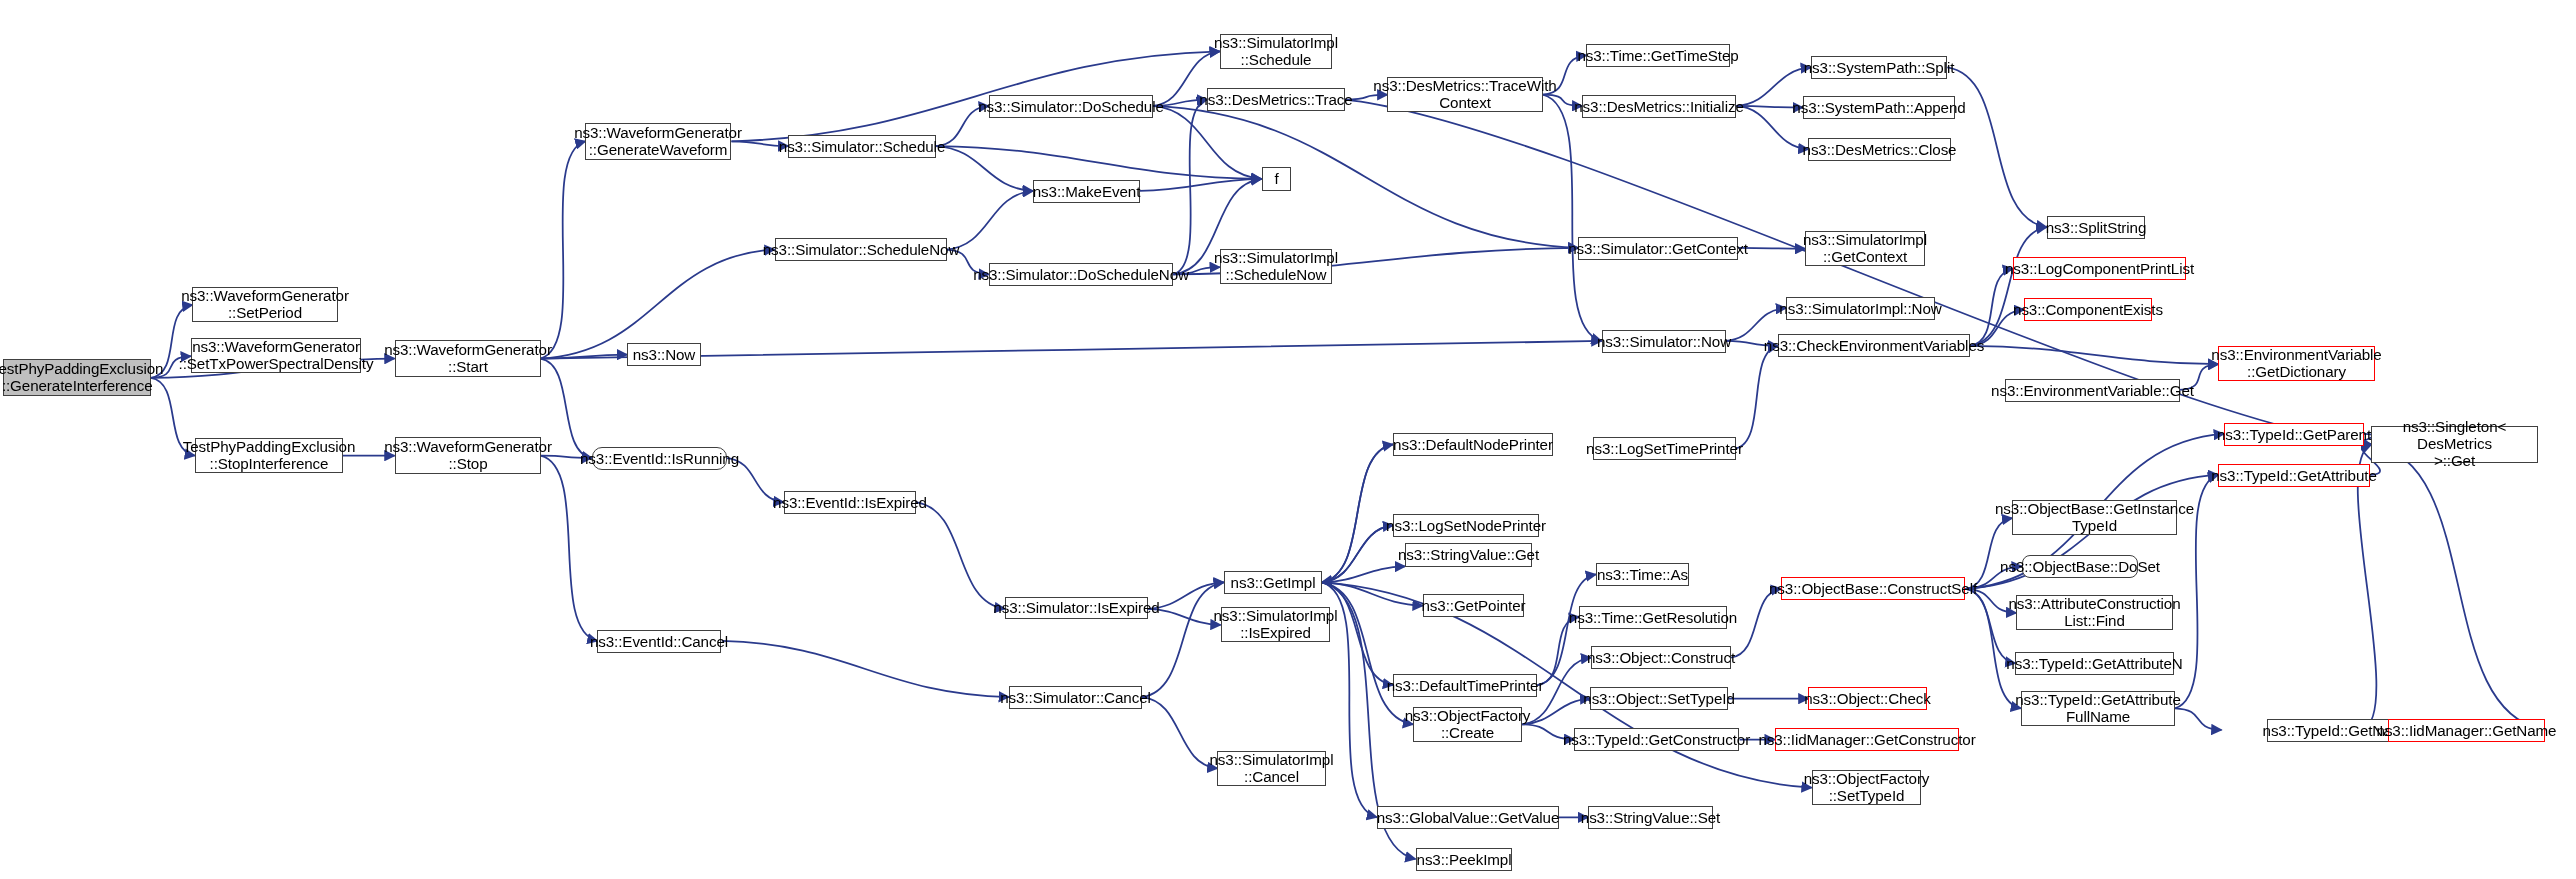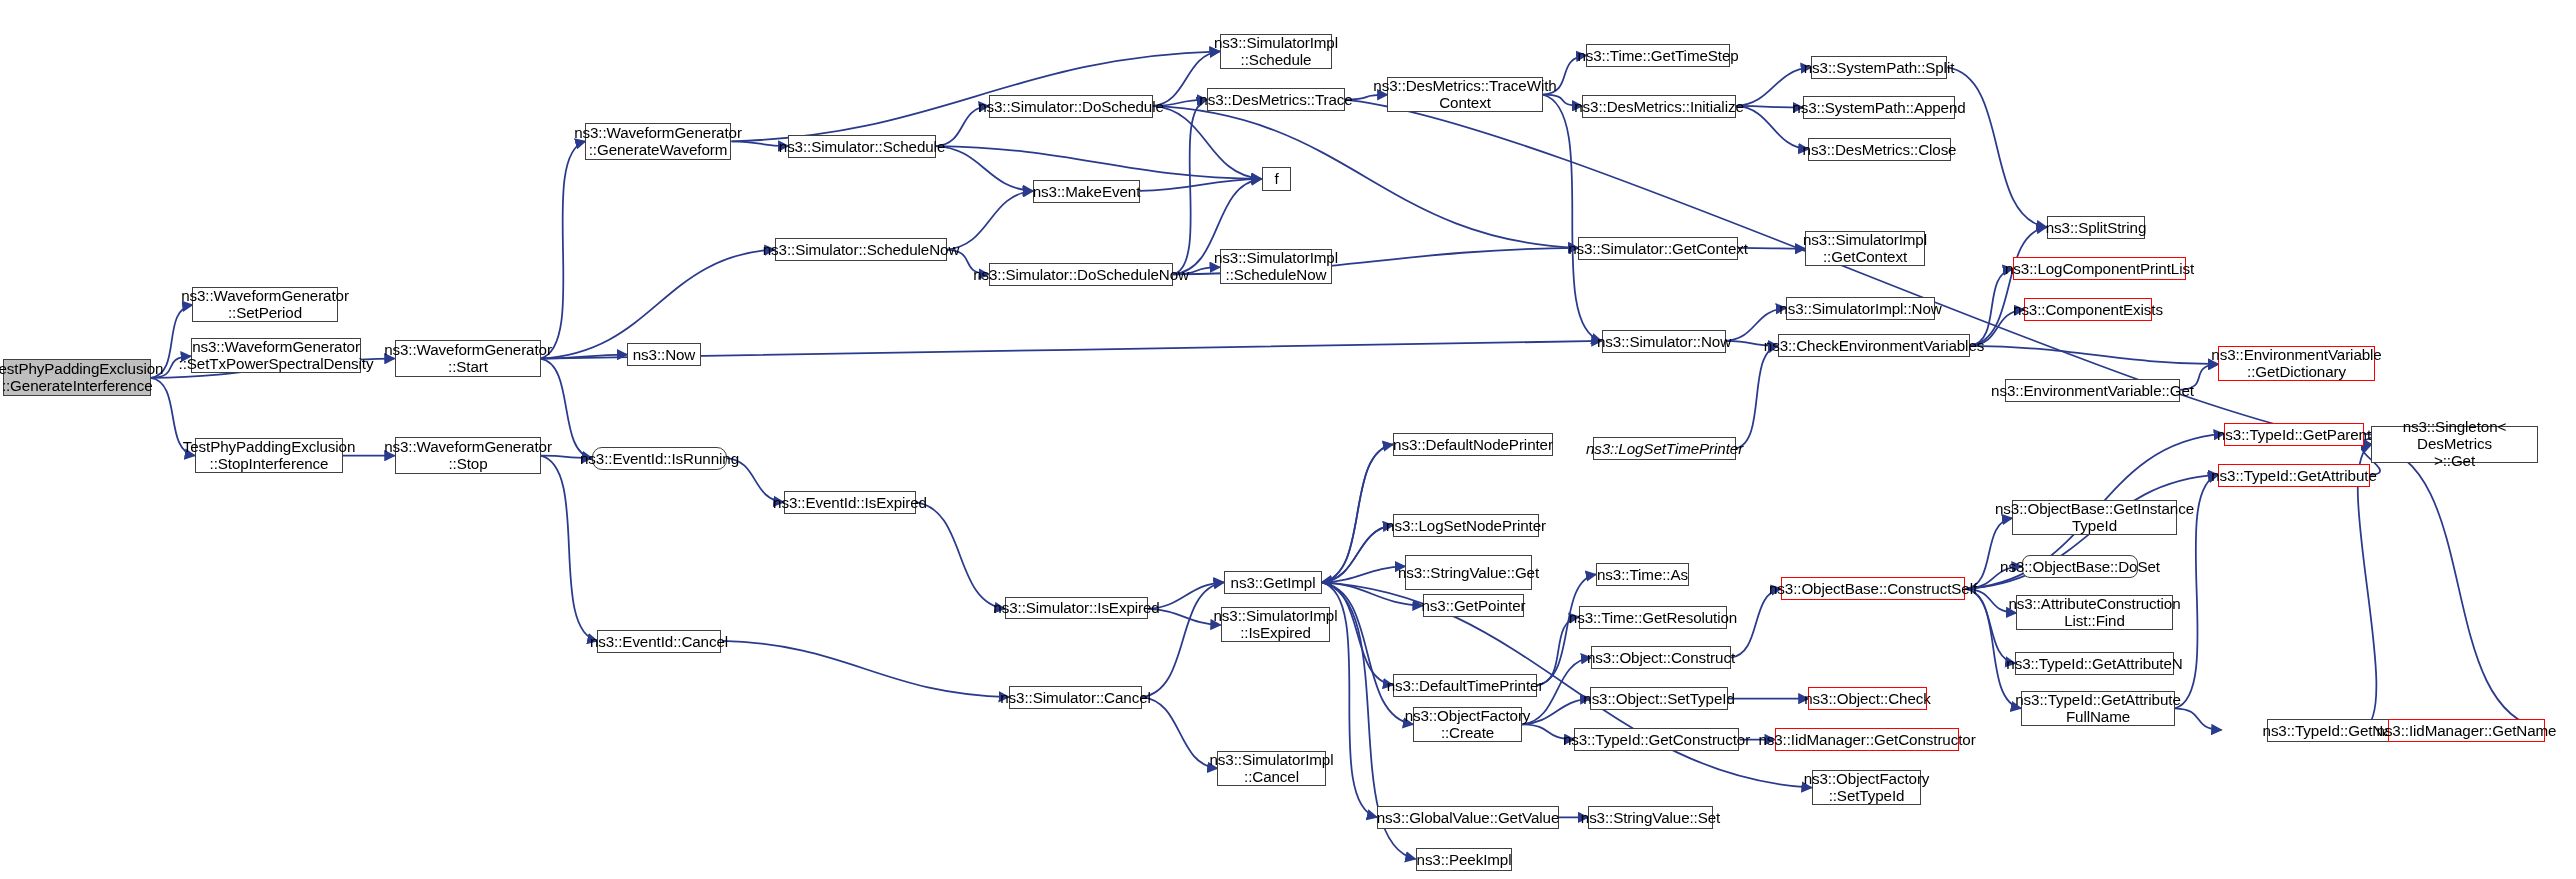--- a/index.html
+++ b/index.html
@@ -181,23 +181,23 @@
       <div class="node red" style="left: 2013px; top: 257px; width: 173px; height: 22.5px;">ns3::LogComponentPrintList</div>
       <div class="node red" style="left: 2024px; top: 298px; width: 128px; height: 22.5px;">ns3::ComponentExists</div>
       <div class="node red two" style="left: 2218px; top: 346px; width: 157px; height: 35px;">ns3::EnvironmentVariable
 ::GetDictionary</div>
       <div class="node" style="left: 2005px; top: 379px; width: 175px; height: 22.5px;">ns3::EnvironmentVariable::Get</div>
       <div class="node two" style="left: 2371px; top: 426px; width: 167px; height: 37px;">ns3::Singleton&lt; DesMetrics
 &gt;::Get</div>
       <div class="node red" style="left: 2224px; top: 423px; width: 140px; height: 22.5px;">ns3::TypeId::GetParent</div>
       <div class="node red" style="left: 2218px; top: 464px; width: 152px; height: 22.5px;">ns3::TypeId::GetAttribute</div>
       <div class="node" style="left: 1393px; top: 433px; width: 160px; height: 22.5px;">ns3::DefaultNodePrinter</div>
-      <div class="node" style="left: 1593px; top: 437px; width: 143px; height: 22.5px; font-style: italic;">ns3::LogSetTimePrinter</div>
+      <div class="node" style="left: 1593px; top: 437px; width: 143px; height: 22.5px;">ns3::LogSetTimePrinter</div>
       <div class="node" style="left: 1393px; top: 514px; width: 146px; height: 22.5px;">ns3::LogSetNodePrinter</div>
-      <div class="node" style="left: 1405px; top: 555px; width: 127px; height: 35px;">ns3::StringValue::Get</div>
+      <div class="node" style="left: 1405px; top: 543px; width: 127px; height: 24px;">ns3::StringValue::Get</div>
       <div class="node" style="left: 1423px; top: 594px; width: 101px; height: 22.5px;">ns3::GetPointer</div>
       <div class="node" style="left: 1224px; top: 571px; width: 98px; height: 22.5px;">ns3::GetImpl</div>
       <div class="node" style="left: 1005px; top: 597px; width: 143px; height: 22px;">ns3::Simulator::IsExpired</div>
       <div class="node two" style="left: 1221px; top: 607px; width: 109px; height: 35px;">ns3::SimulatorImpl
 ::IsExpired</div>
       <div class="node" style="left: 1393px; top: 674px; width: 144px; height: 22.5px;">ns3::DefaultTimePrinter</div>
       <div class="node two" style="left: 1413px; top: 707px; width: 109px; height: 35px;">ns3::ObjectFactory
 ::Create</div>
       <div class="node" style="left: 1009px; top: 686px; width: 133px; height: 22.5px;">ns3::Simulator::Cancel</div>
       <div class="node two" style="left: 1217px; top: 751px; width: 109px; height: 35px;">ns3::SimulatorImpl

